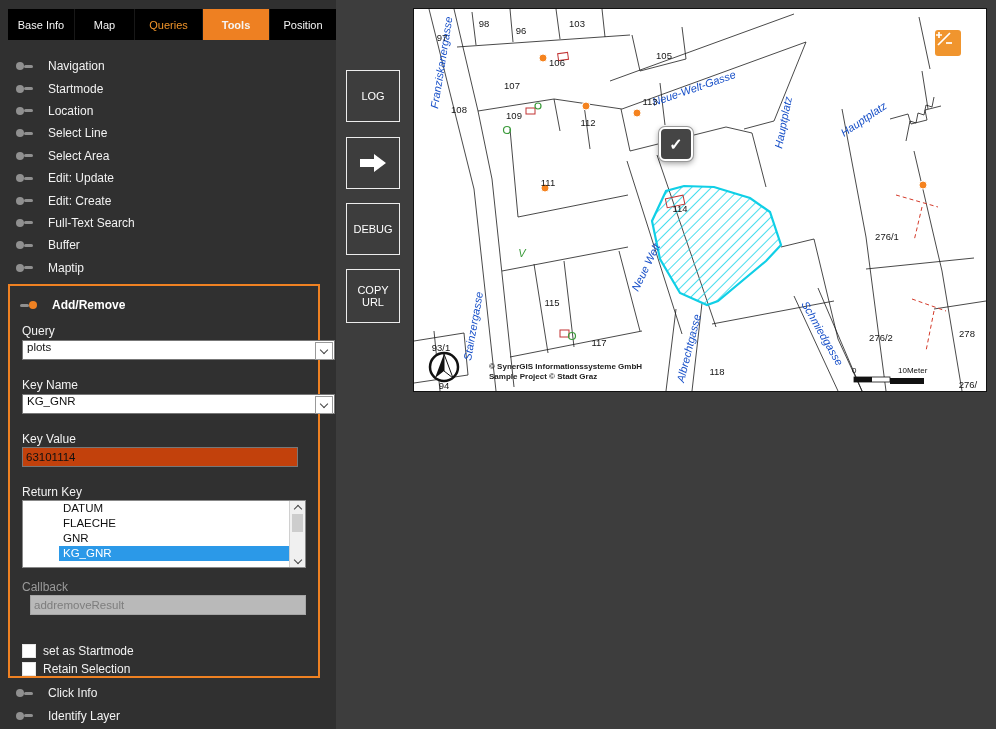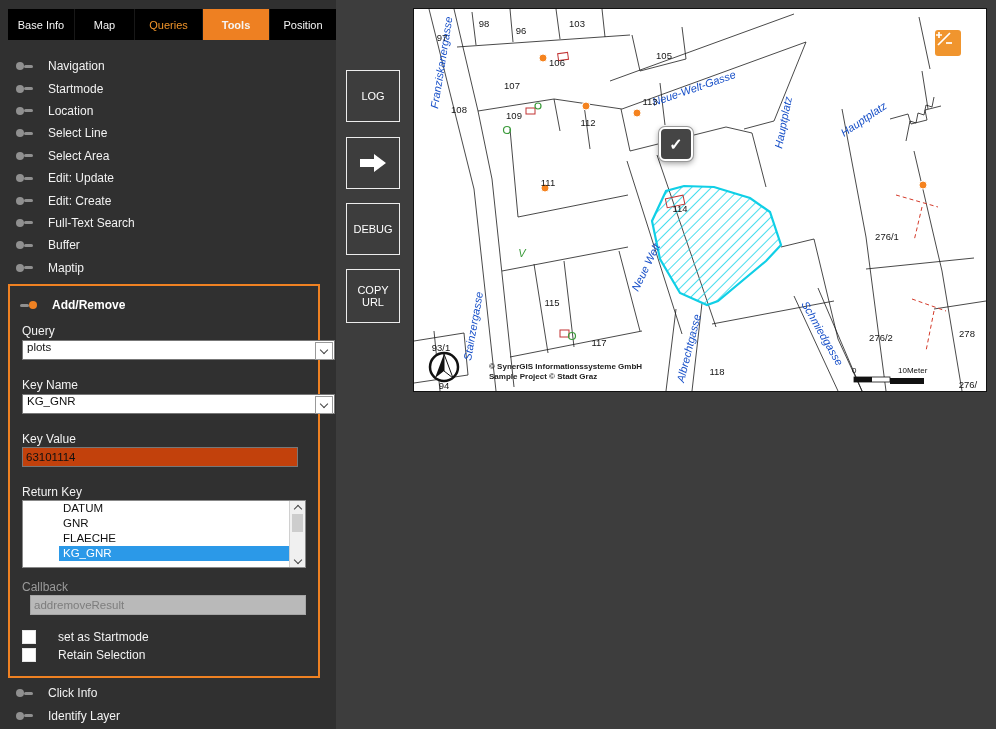--- a/index.html
+++ b/index.html
@@ -48,21 +48,21 @@
     border:1px solid #888;box-sizing:border-box;display:flex;padding-left:36px;}
   .list-options{flex:1;overflow:hidden;}
   .list-option{height:15px;line-height:15px;font-size:11.5px;color:#111;padding-left:4px;cursor:pointer;}
   .list-option.selected{background:#2b99e8;color:#fff;}
   .list-scroll{width:15px;background:#f0f0f0;border-left:1px solid #d0d0d0;display:flex;
     flex-direction:column;align-items:center;}
   .scroll-arrow{height:13px;width:100%;display:flex;align-items:center;justify-content:center;cursor:pointer;}
   .scroll-thumb{width:11px;height:18px;background:#cdcdcd;cursor:grab;}
   .scroll-fill{flex:1;}
 
-  .checkbox-row{position:absolute;left:12px;display:flex;align-items:flex-start;gap:22px;cursor:pointer;}
+  .checkbox-row{position:absolute;left:12px;display:flex;align-items:flex-start;gap:7px;cursor:pointer;margin-top:14px;}
   .checkbox{width:12px;height:12px;background:#fff;border:1px solid #e6e6e6;}
   .cb-label{color:#f2f2f2;font-size:12px;}
 
   
   .side-btn{position:absolute;left:346px;width:54px;height:52px;border:1px solid #ececec;
     color:#fff;font-size:11px;display:flex;align-items:center;justify-content:center;
     text-align:center;background:transparent;cursor:pointer;box-sizing:border-box;padding:4px;}
   #btn-log{top:70px}#btn-arrow{top:137px}#btn-debug{top:203px}#btn-copy{top:269px;height:54px}
 
   
@@ -194,22 +194,22 @@
         </span>
     </div>
 
     <div class="field-label" style="top:146px">Key Value</div>
     <input class="text-input" style="top: 161px;" type="text" value="63101114">
 
     <div class="field-label" style="top:199px">Return Key</div>
     <div class="listbox">
       <div class="list-options">
         <div class="list-option">DATUM</div>
+        <div class="list-option">FLAECHE</div>
         <div class="list-option">GNR</div>
-        <div class="list-option">FLAECHE</div>
         <div class="list-option selected">KG_GNR</div>
       </div>
       <div class="list-scroll">
         <div class="scroll-arrow">
             <span class="chev chev-up"></span>
           </div>
         <div class="scroll-thumb"></div>
         <div class="scroll-fill"></div>
         <div class="scroll-arrow">
             <span class="chev chev-down"></span>

